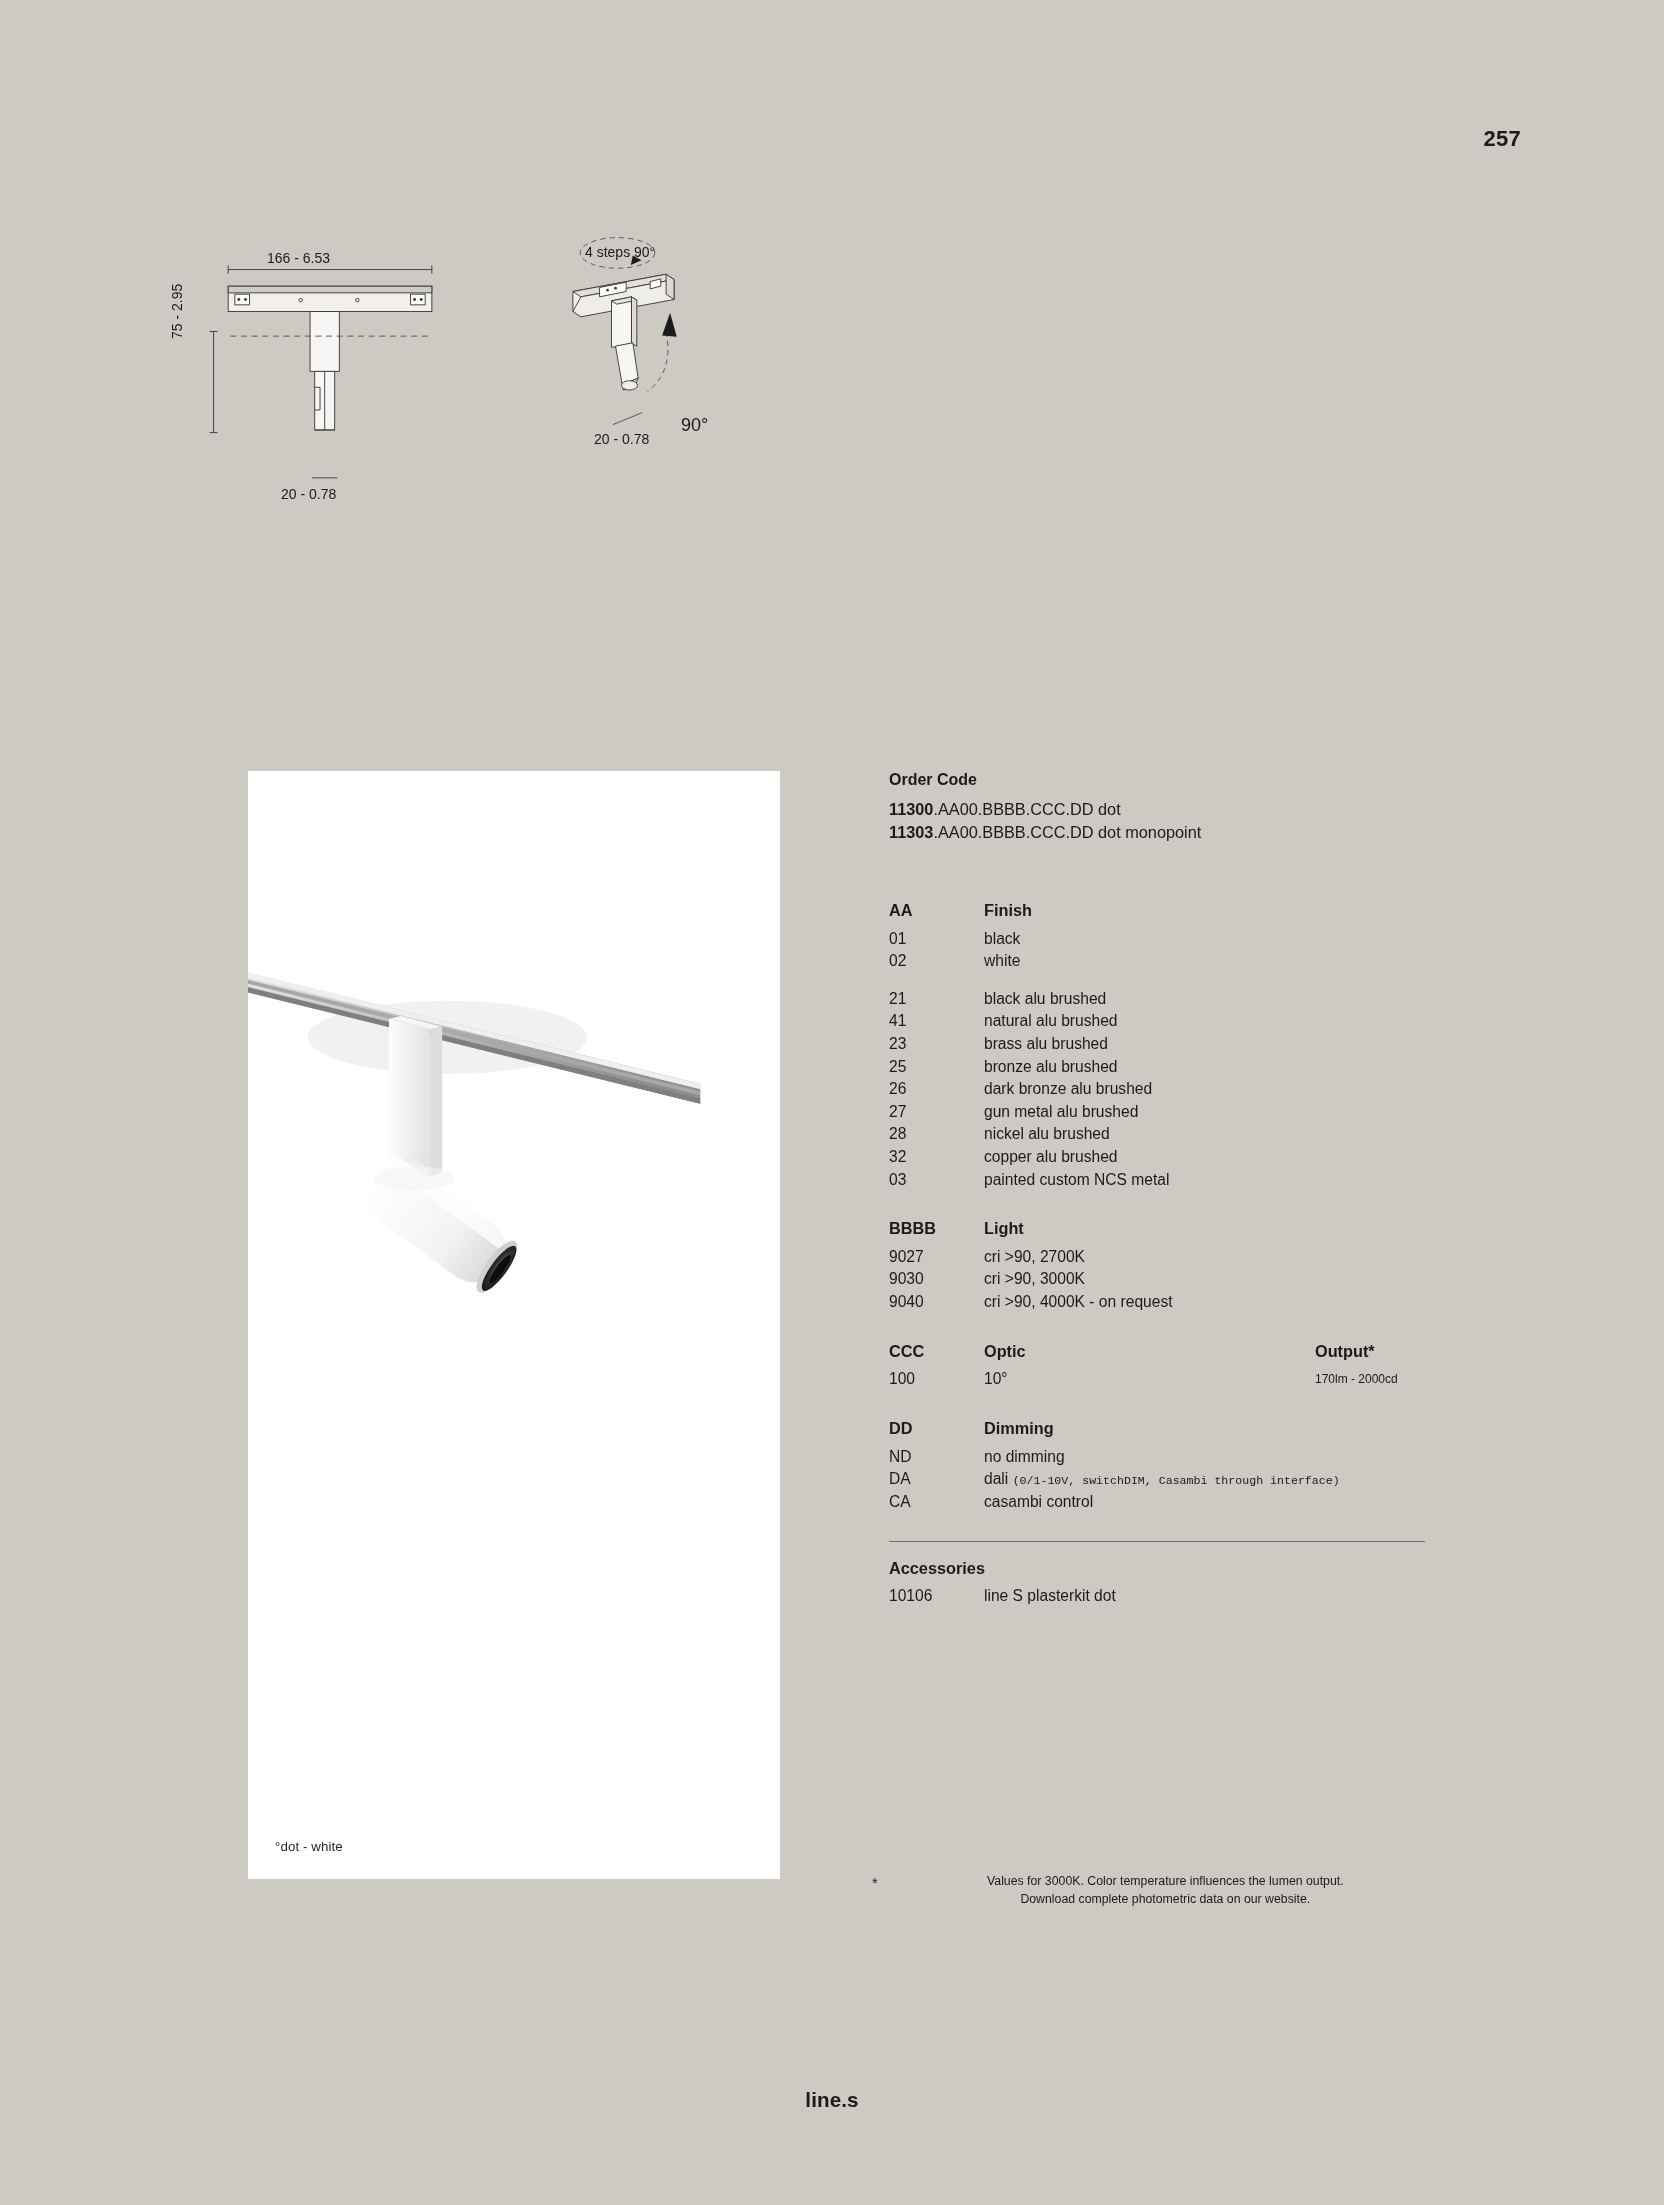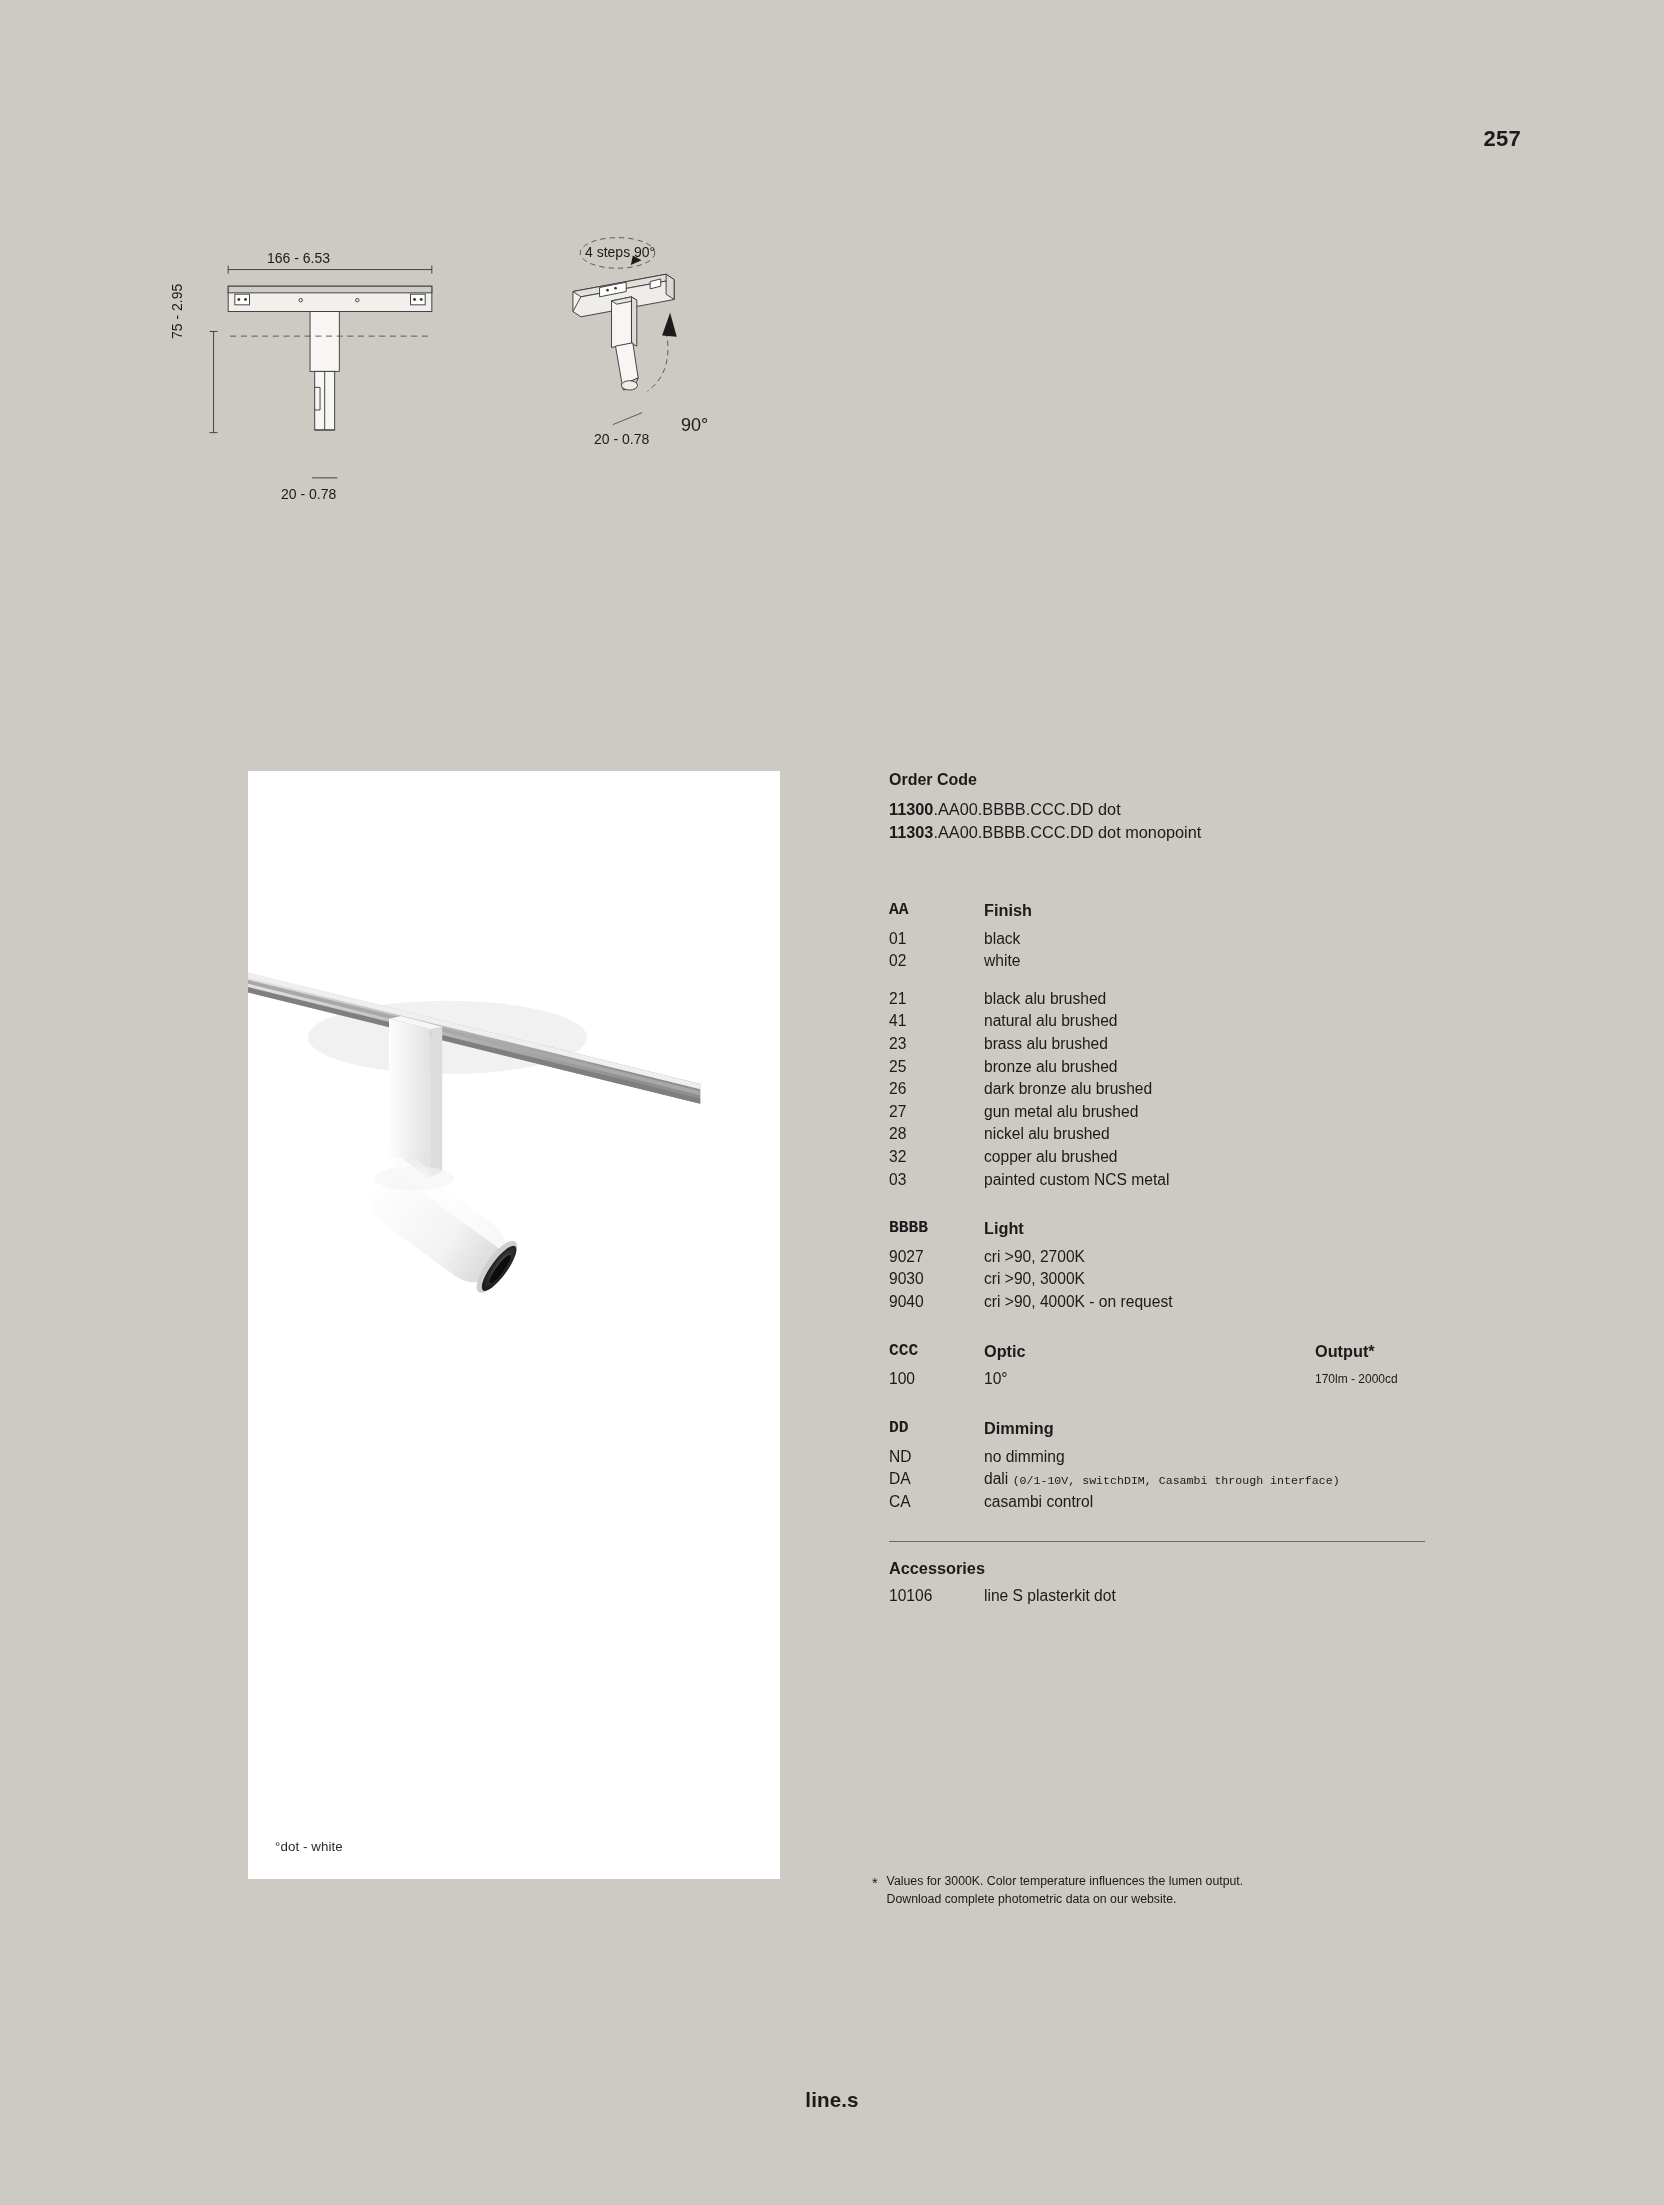--- a/index.html
+++ b/index.html
@@ -92,21 +92,21 @@
   }
   .order-line b { font-weight: bold; }
 
   .block { margin-top: 0; }
   .block-head {
     display: flex;
     font-weight: bold;
     font-size: 16.3px;
     margin-bottom: 9.3px;
   }
-  .block-head .c1 { width: 95px; font-family: Liberation Mono, monospace; }
+  .block-head .c1 { width: 95px; }
   .block-head .c2 { flex: 1; }
   .block-head .c3 { width: 126px; text-align: left; }
   .row {
     display: flex;
     font-size: 15.6px;
     line-height: 1.45;
   }
   .row .c1 { width: 95px; }
   .row .c2 { flex: 1; }
   .row .c3 {
@@ -133,21 +133,21 @@
     font-size: 12.3px;
     line-height: 1.45;
     color: #1b1b1b;
   }
   .footnote .star {
     position: absolute;
     left: 0;
     top: 0;
     font-size: 14.6px;
   }
-  .footnote .ftxt { margin-left: 14.6px; }
+  .footnote .ftxt { margin-left: 14.6px; text-align: center; }
 </style>
 </head>
 <body>
 
 <div class="page">
 
   <div class="page-number">257</div>
 
   <div class="drawings">
     <svg class="tech-svg" width="666" height="386" viewBox="0 0 1000 580">

